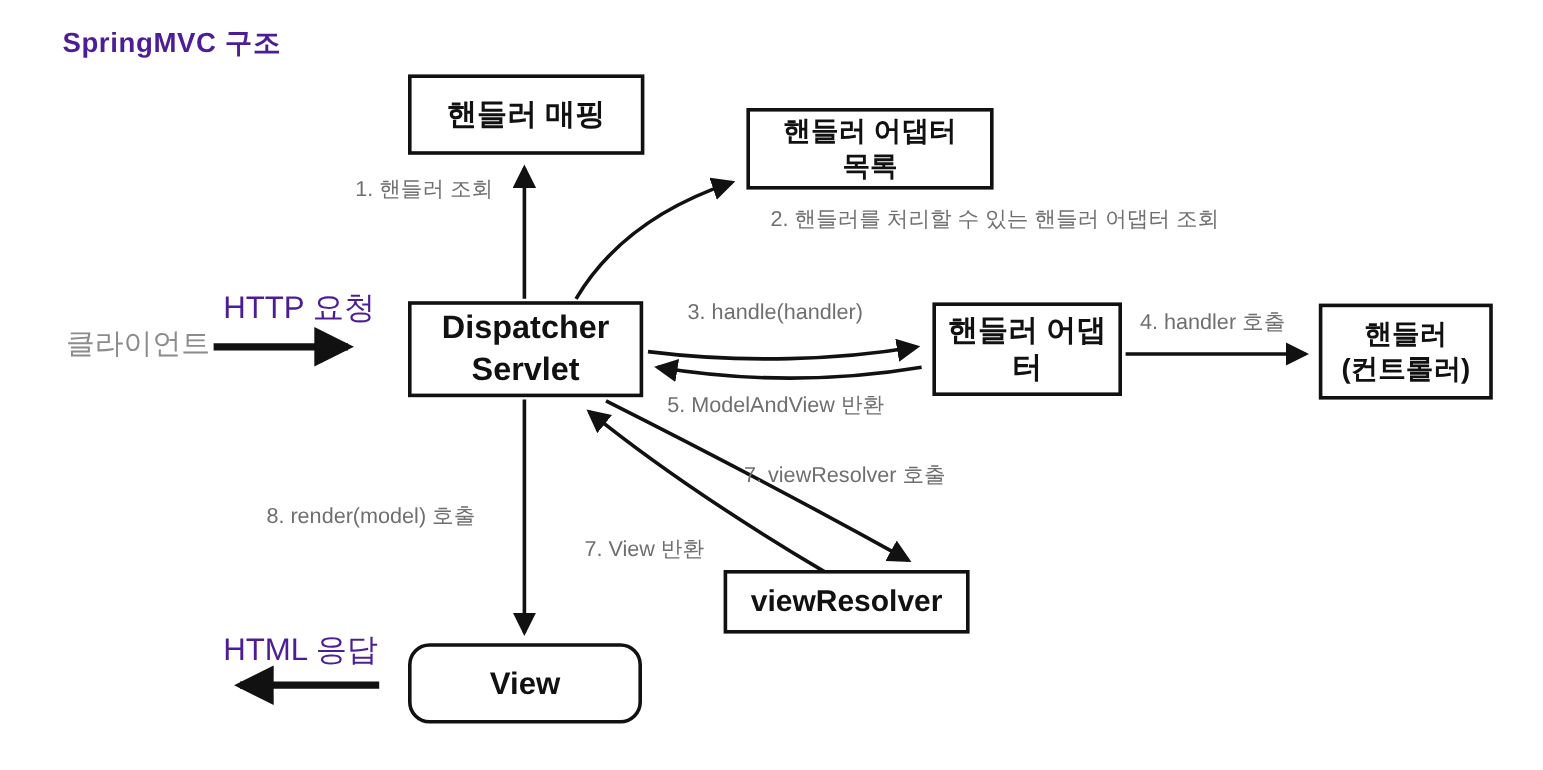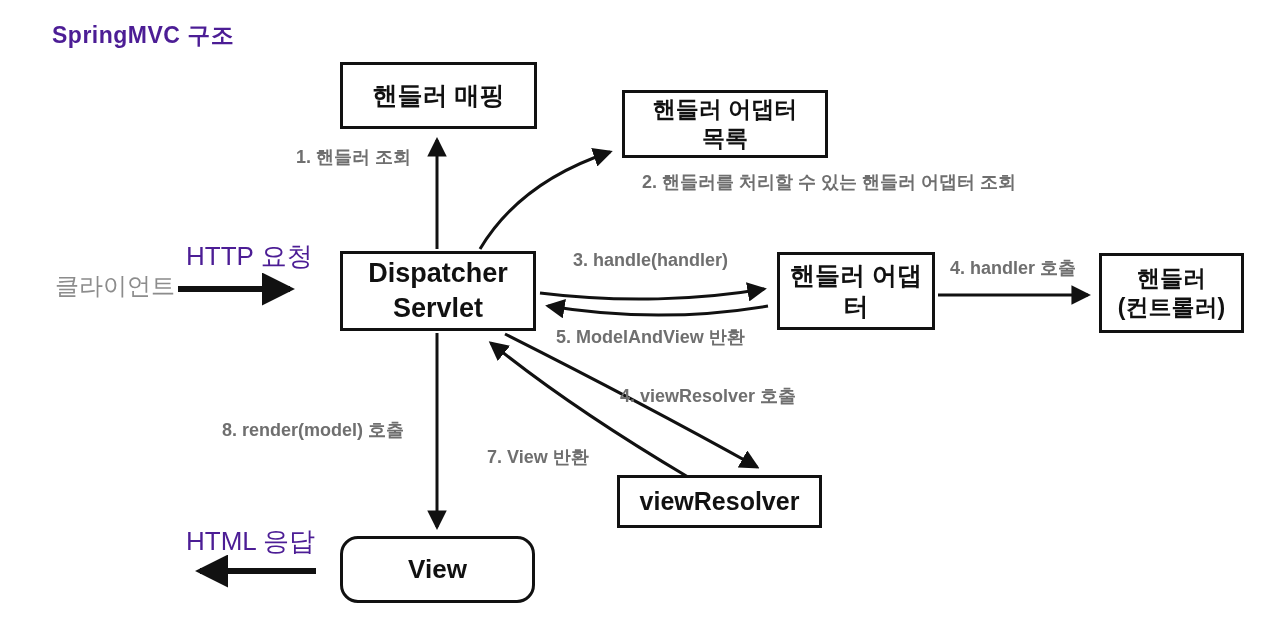--- a/index.html
+++ b/index.html
@@ -24,25 +24,25 @@
     color:#111;font-weight:bold;text-align:center;
     line-height:1.25;
     box-sizing:border-box;
   }
   .box .l1,.box .l2{display:block;}
   .box-handler-mapping{left:340px;top:62px;width:197px;height:67px;font-size:25px;}
   .box-adapter-list{left:622px;top:90px;width:206px;height:68px;font-size:23px;}
   .box-dispatcher{left:340px;top:251px;width:196px;height:80px;font-size:27px;line-height:1.3;}
   .box-handler-adapter{left:777px;top:252px;width:158px;height:78px;font-size:25px;}
   .box-handler{left:1099px;top:253px;width:145px;height:80px;font-size:23px;}
-  .box-view-resolver{left:617px;top:475px;width:205px;height:53px;font-size:25px;}
+  .box-view-resolver{left:603px;top:475px;width:205px;height:53px;font-size:25px;}
   .box-view{left:340px;top:536px;width:195px;height:67px;font-size:26px;border-radius:18px;}
   .step-label{
     position:absolute;
-    font-size:18px;font-weight:bold;color:#6f6f6f;
+    font-size:18px;font-weight:normal;color:#6f6f6f;
     white-space:nowrap;
   }
   .step-1{left:296px;top:145px;}
   .step-2{left:606px;top:170px;margin-left:36px;}
   .step-3{left:573px;top:250px;}
   .step-4{left:950px;top:256px;}
   .step-5{left:556px;top:325px;}
   .step-6{left:620px;top:384px;}
   .step-7{left:487px;top:445px;}
   .step-8{left:222px;top:418px;}
@@ -145,17 +145,17 @@
 
   <div class="box box-view">
     <span class="l1">View</span>
   </div>
 
   <div class="step-label step-1">1. 핸들러 조회</div>
   <div class="step-label step-2">2. 핸들러를 처리할 수 있는 핸들러 어댑터 조회</div>
   <div class="step-label step-3">3. handle(handler)</div>
   <div class="step-label step-4">4. handler 호출</div>
   <div class="step-label step-5">5. ModelAndView 반환</div>
-  <div class="step-label step-6">4. viewResolver 호출</div>
+  <div class="step-label step-6">7. viewResolver 호출</div>
   <div class="step-label step-7">7. View 반환</div>
   <div class="step-label step-8">8. render(model) 호출</div>
 
 </div>
 
 </body></html>

